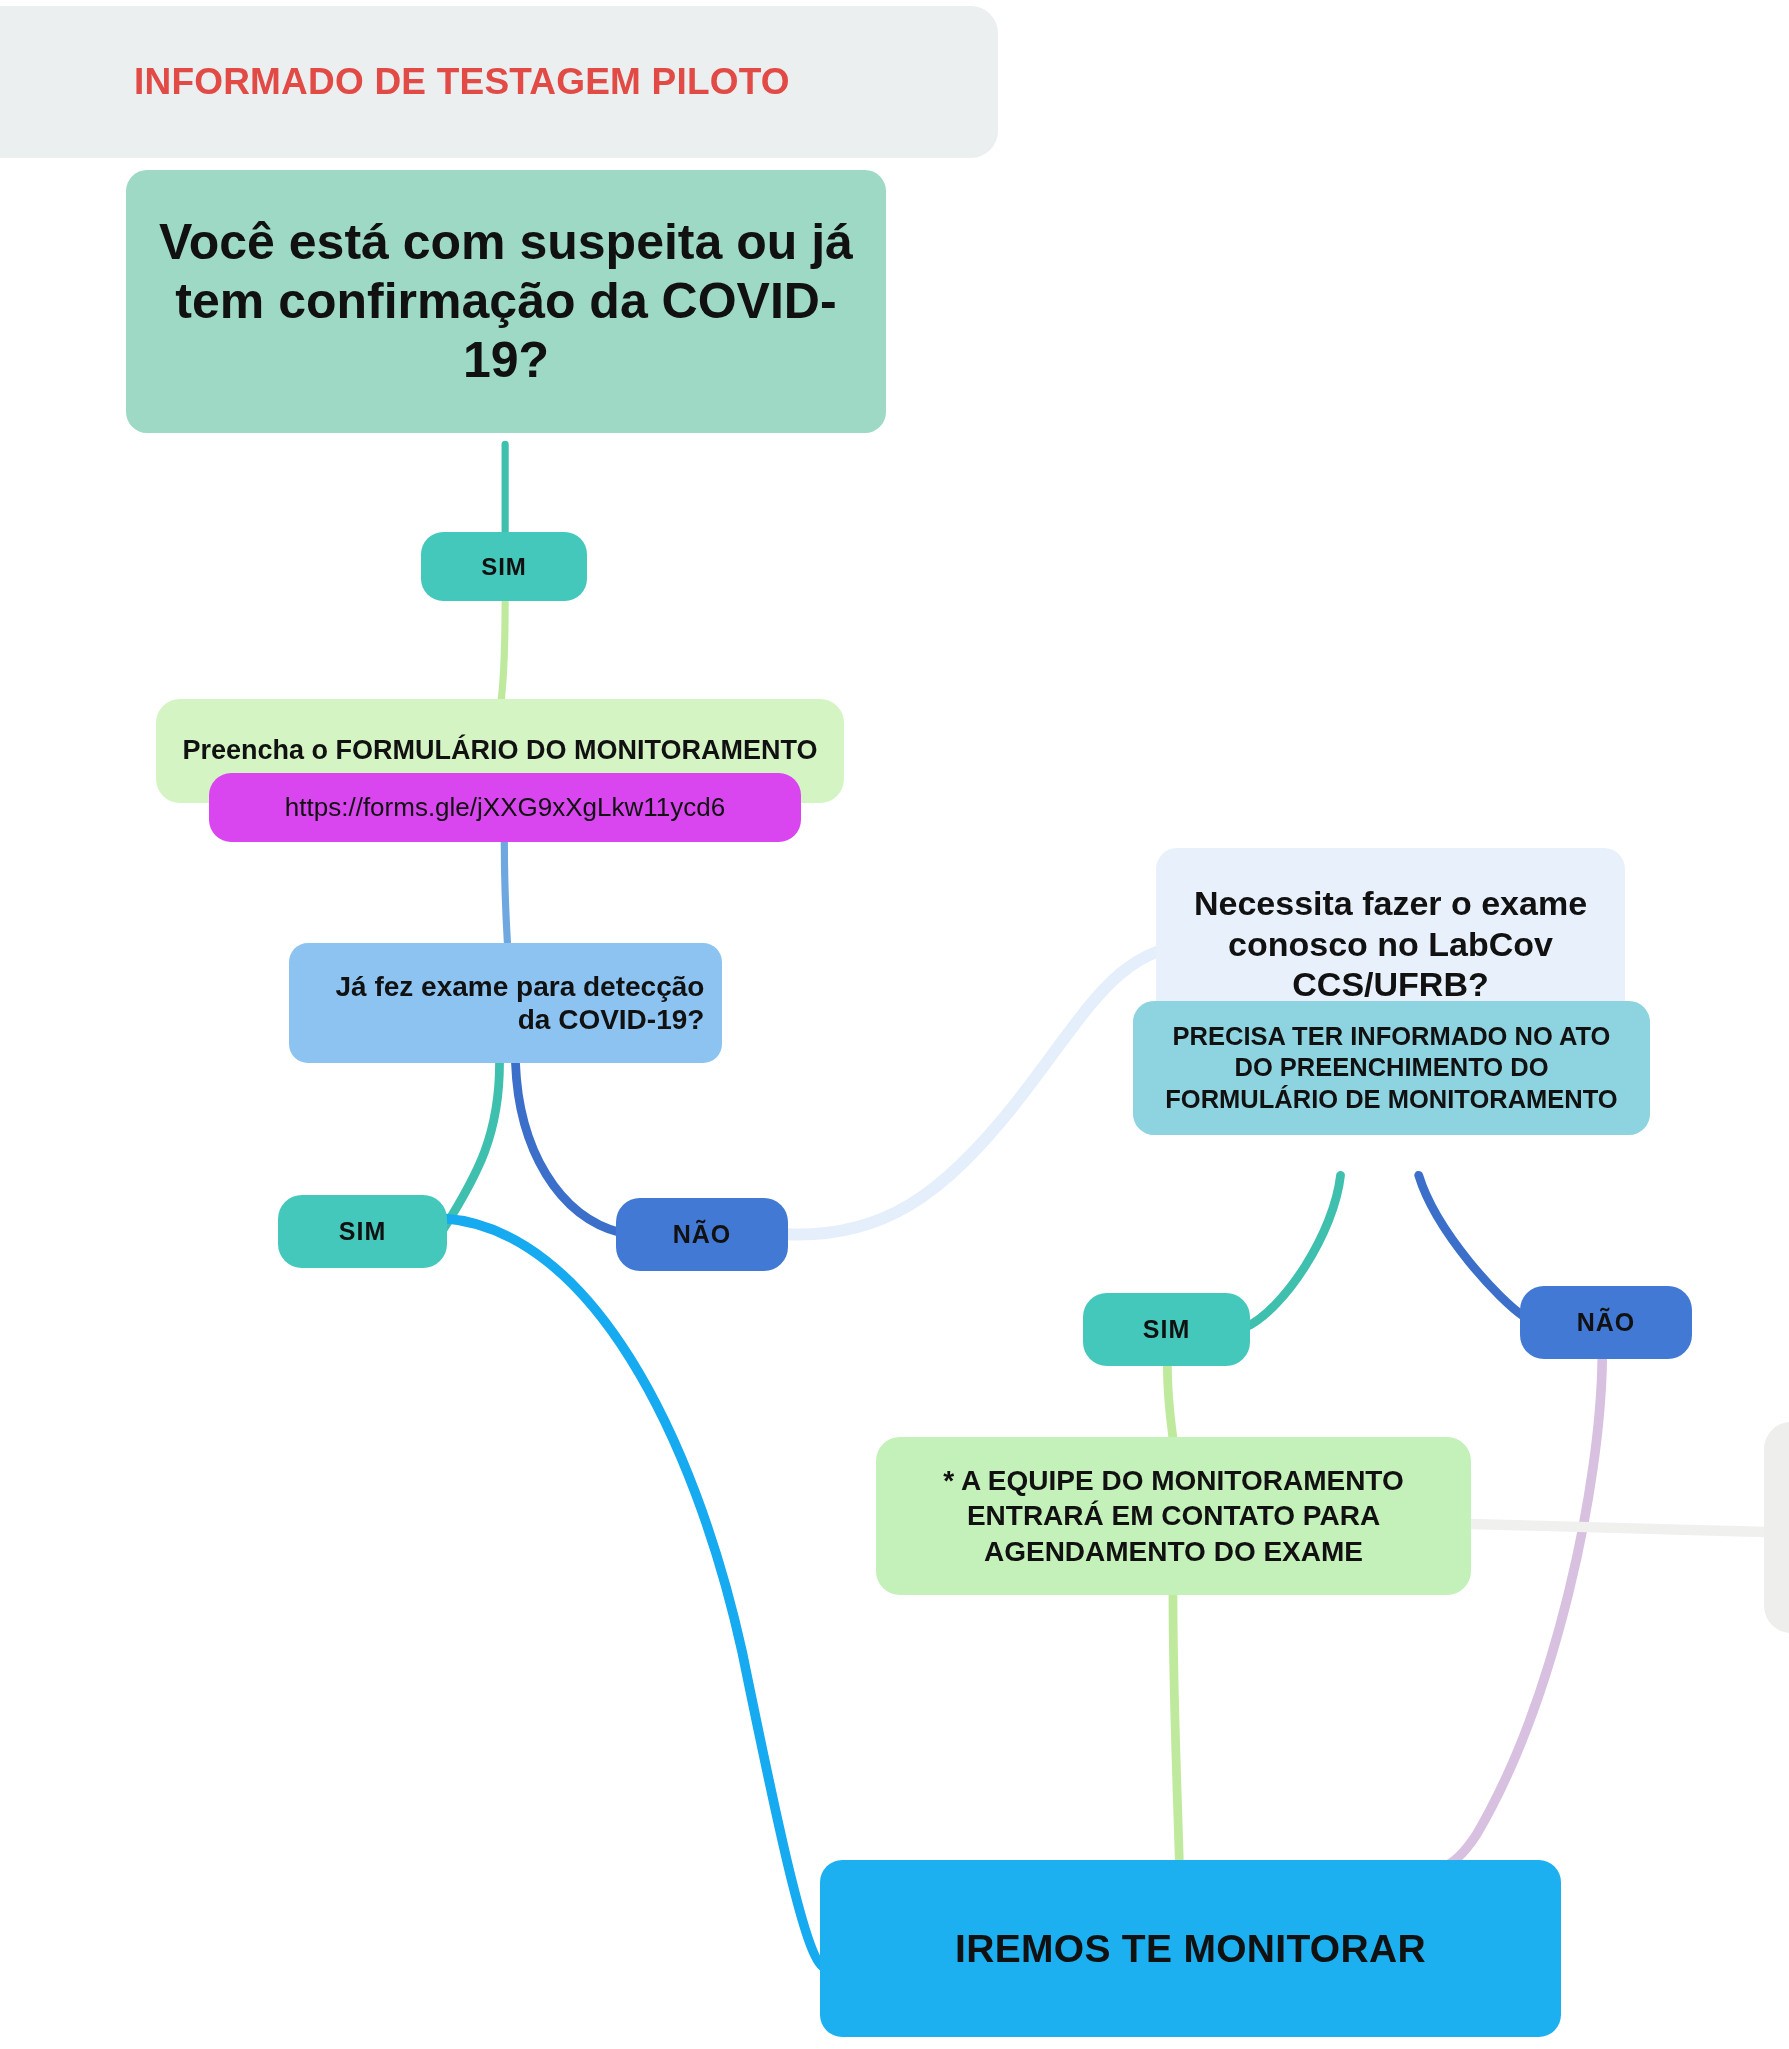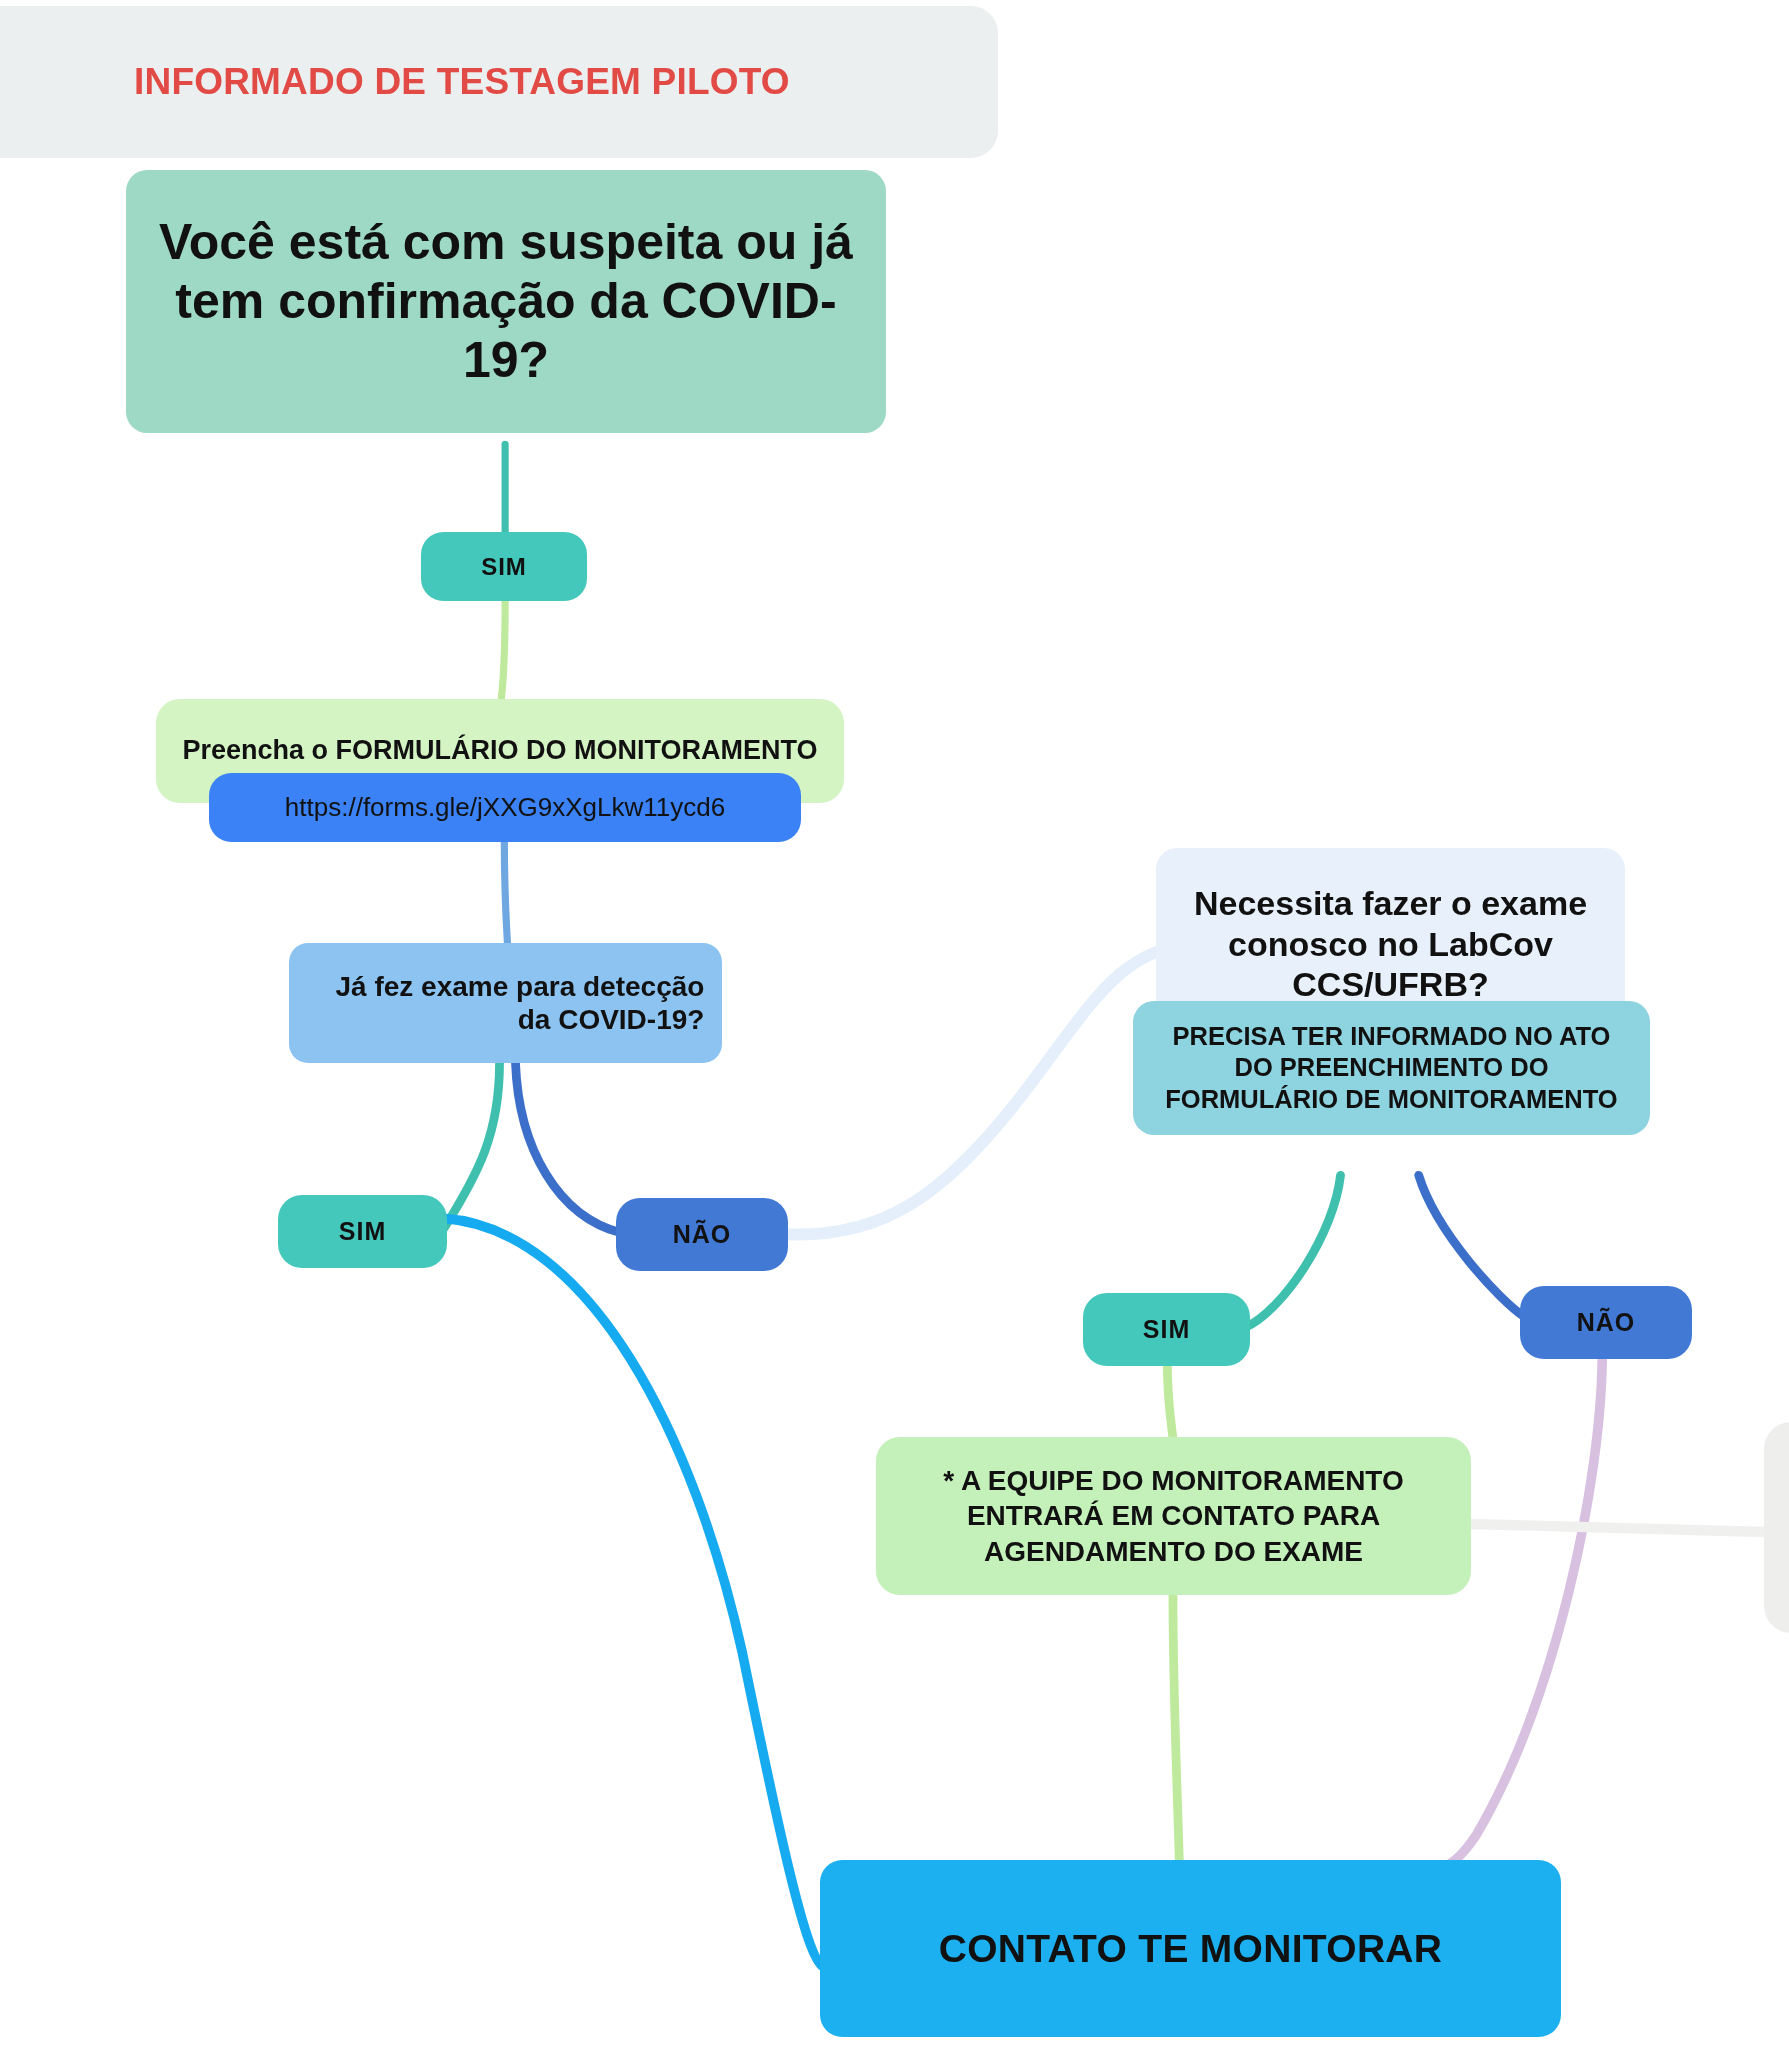--- a/index.html
+++ b/index.html
@@ -93,21 +93,21 @@
     font-size: 27px;
     font-weight: bold;
     line-height: 1.1;
   }
   
   #node-form-link {
     left: 209px;
     top: 773px;
     width: 592px;
     height: 69px;
-    background: #3b82f6;
+    background: #d946ef;
     border-radius: 22.3px;
   }
   #node-form-link .label {
     font-size: 26px;
     font-weight: normal;
   }
   
   #node-q2 {
     left: 289px;
     top: 943px;
@@ -330,19 +330,19 @@
 
   <div class="node" id="badge-nao-3">
     <span class="label">NÃO</span>
   </div>
 
   <div class="node" id="node-agenda">
     <span class="label">* A EQUIPE DO MONITORAMENTO ENTRARÁ EM CONTATO PARA AGENDAMENTO DO EXAME</span>
   </div>
 
   <div class="node" id="node-final">
-    <span class="label">CONTATO TE MONITORAR</span>
+    <span class="label">IREMOS TE MONITORAR</span>
   </div>
 
   <div class="node" id="node-ghost"></div>
 
 </div>
 
 
 </body></html>

